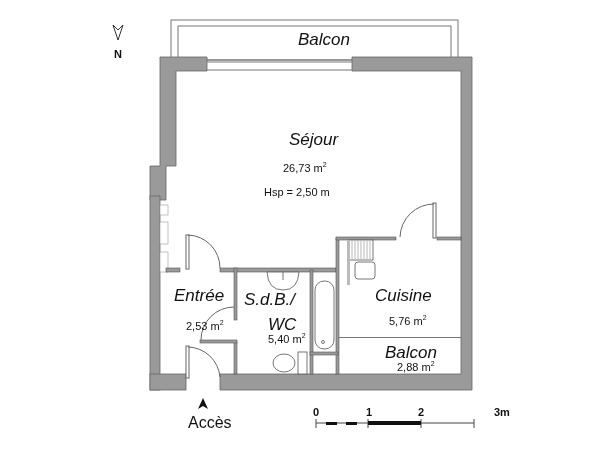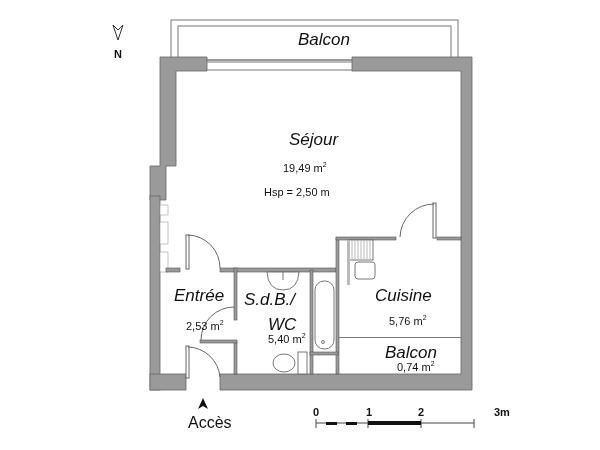--- a/index.html
+++ b/index.html
@@ -120,34 +120,34 @@
 </svg>
 
 <svg class="north" width="12" height="18" viewBox="0 0 12 18">
   <path d="M1,1 L6,16 L11,1 L6,6 Z" fill="none" stroke="#333" stroke-width="1"></path>
 </svg>
 <div class="north-label">N</div>
 
 <div class="lbl room-name" style="left:298px; top:30px;">Balcon</div>
 
 <div class="lbl room-name" style="left:279px; top:130px;margin-left:10px;">Séjour</div>
-<div class="lbl area" style="left:283px; top:162px;"><span>19,49 m</span><sup>2</sup></div>
+<div class="lbl area" style="left:283px; top:162px;"><span>26,73 m</span><sup>2</sup></div>
 <div class="lbl area" style="left:264px; top:186px;">Hsp = 2,50 m</div>
 
 <div class="lbl room-name" style="left:174px; top:286px;">Entrée</div>
 <div class="lbl area" style="left:186px; top:320px;"><span>2,53 m</span><sup>2</sup></div>
 
 <div class="lbl room-name" style="left:244px; top:290px;">S.d.B./</div>
 <div class="lbl room-name" style="left:268px; top:315px;">WC</div>
 <div class="lbl area" style="left:268px; top:333px;"><span>5,40 m</span><sup>2</sup></div>
 
 <div class="lbl room-name" style="left:375px; top:286px;">Cuisine</div>
 <div class="lbl area" style="left:389px; top:315px;"><span>5,76 m</span><sup>2</sup></div>
 
 <div class="lbl room-name" style="left:385px; top:343px;">Balcon</div>
-<div class="lbl area" style="left:397px; top:361px;"><span>0,74 m</span><sup>2</sup></div>
+<div class="lbl area" style="left:397px; top:361px;"><span>2,88 m</span><sup>2</sup></div>
 
 <div class="acces-label">Accès</div>
 
 <div class="scale-lbl" style="left:313px;">0</div>
 <div class="scale-lbl" style="left:366px;">1</div>
 <div class="scale-lbl" style="left:418px;">2</div>
 <div class="scale-lbl" style="left:464px;margin-left:30px;">3m</div>
 
 </body></html>

